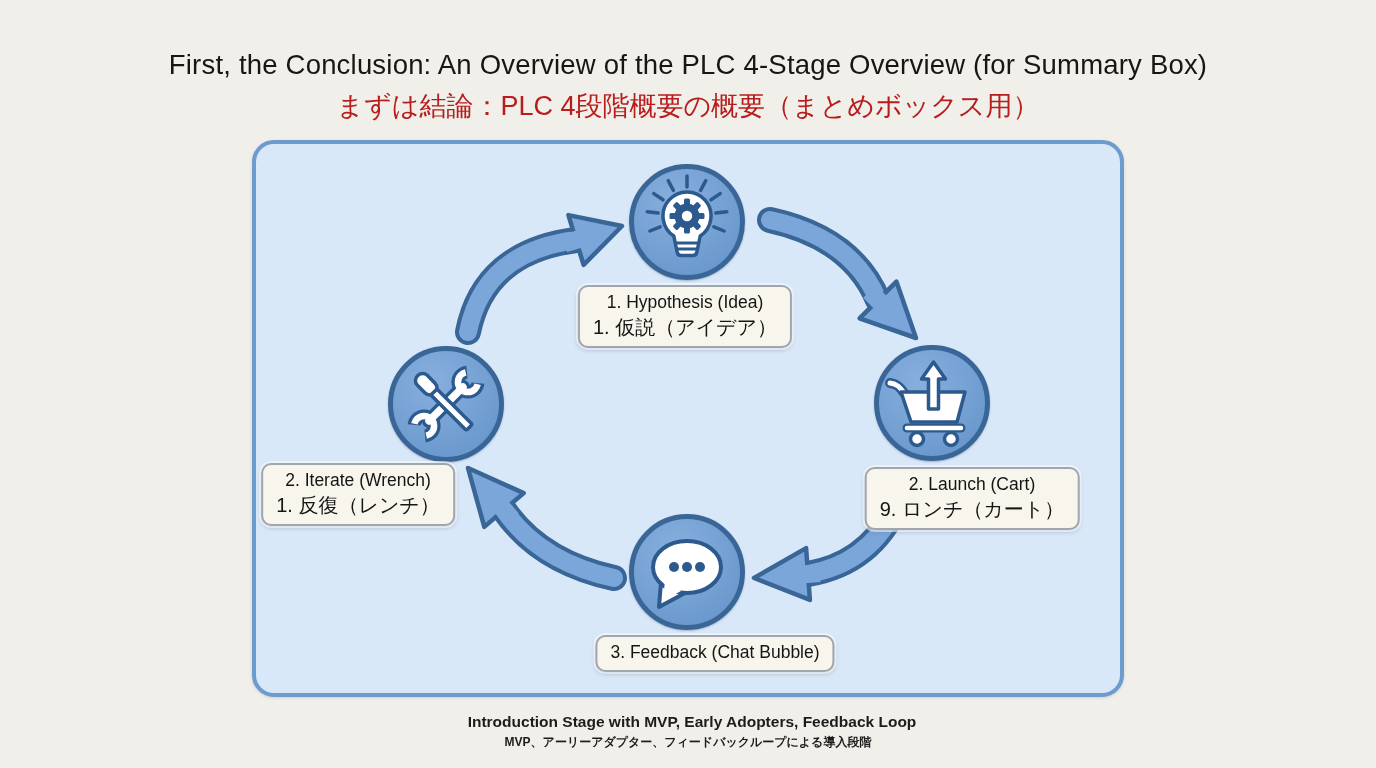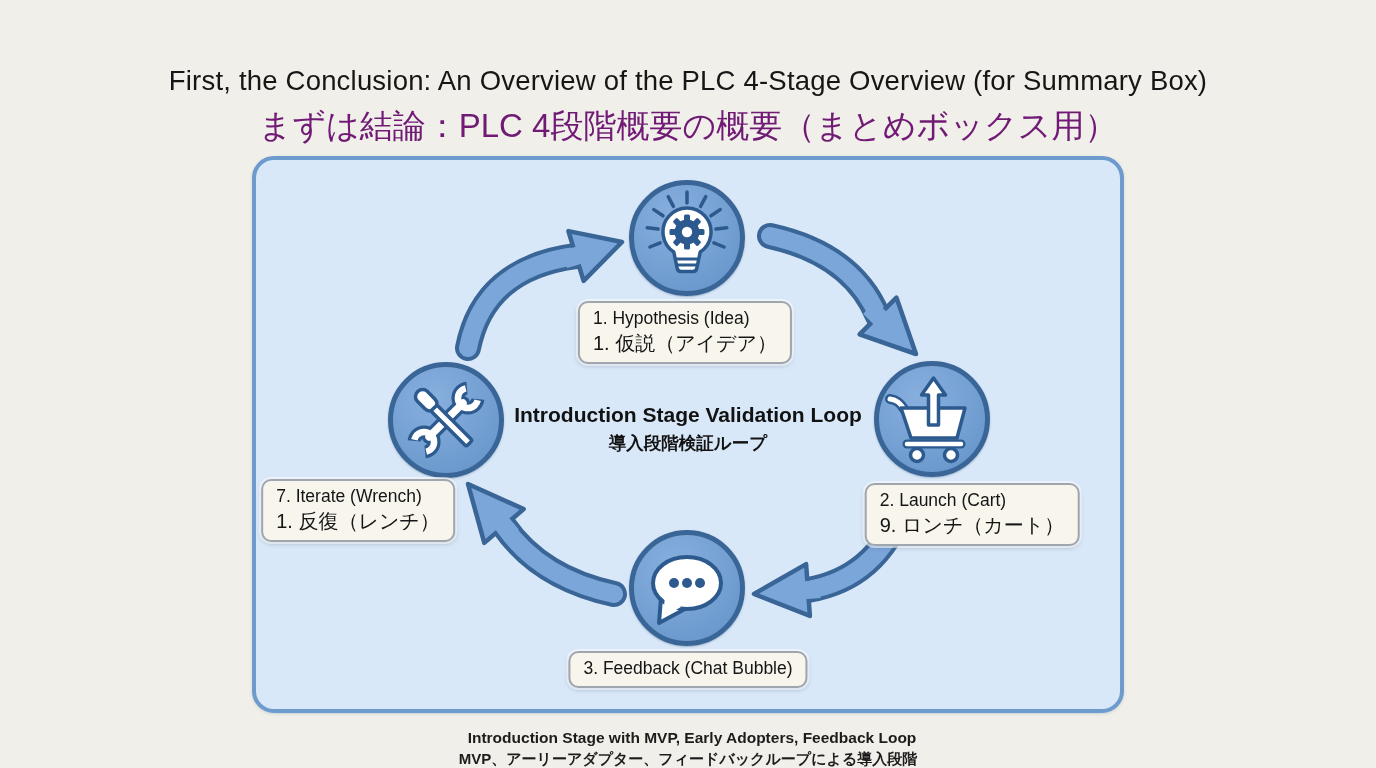--- a/index.html
+++ b/index.html
@@ -2,26 +2,26 @@
 <html><head>
 <meta charset="utf-8">
 <style>
   html,body{margin:0;padding:0;}
   body{
     width:1376px;height:768px;overflow:hidden;
     background:#f1efe9;
     font-family:"Liberation Sans","DejaVu Sans",sans-serif;
     color:#151515;
   }
-  .stage-wrap{position:relative;width:1376px;height:582px;margin-top:16px;}
+  .stage-wrap{position:relative;width:1376px;height:582px;}
 
   
   .title{position:absolute;top:49px;left:0;right:0;text-align:center;z-index:4;}
   .title .t-en{font-size:27.5px;font-weight:500;letter-spacing:.2px;color:#161616;}
-  .title .t-ja{font-size:33px;font-weight:500;margin-top:7px;color:#701a75;}
+  .title .t-ja{font-size:27px;font-weight:500;margin-top:7px;color:#b91c1c;}
 
   
   .panel{
     position:absolute;left:252px;top:140px;width:872px;height:557px;
     box-sizing:border-box;border:4px solid #6d9bce;border-radius:22px;
     background:#d9e8f8;z-index:1;
     box-shadow:0 1px 3px rgba(100,120,150,.25);
   }
 
   
@@ -38,36 +38,36 @@
     background:radial-gradient(circle at 38% 30%, #87afde, #6b99cd 78%);
     display:flex;align-items:center;justify-content:center;z-index:3;
     box-shadow:0 1px 2px rgba(50,80,120,.35);
   }
   .node svg{display:block;}
 
   
   .stage-label{
     position:absolute;transform:translateX(-50%);
     background:#f8f5ec;border:2px solid #9fa6ad;border-radius:10px;
-    padding:4px 13px 6px;text-align:left;z-index:4;white-space:nowrap;
+    padding:4px 13px 6px;text-align:center;z-index:4;white-space:nowrap;
     box-shadow:0 0 0 2px rgba(255,255,255,.55), 0 2px 4px rgba(80,100,130,.35);
   }
   .stage-label .en{font-size:17.5px;font-weight:500;line-height:1.32;}
   .stage-label .ja{font-size:20px;font-weight:500;line-height:1.32;}
 
   
   .center-label{position:absolute;left:688px;top:387px;transform:translateX(-50%);
     text-align:center;z-index:2;white-space:nowrap;}
   .center-label .en{font-size:21px;font-weight:600;color:#121212;}
   .center-label .ja{font-size:17.5px;font-weight:600;margin-top:4px;color:#121212;}
 
   
   .caption{position:absolute;left:0;right:0;top:713px;text-align:center;z-index:4;}
   .caption .c-en{font-size:15.5px;font-weight:600;color:#1c1c1c;padding-left:8px;}
-  .caption .c-ja{font-size:15px;font-weight:600;margin-top:3px;color:#1c1c1c;}
+  .caption .c-ja{font-size:12px;font-weight:600;margin-top:3px;color:#1c1c1c;}
 </style>
 </head>
 <body>
 
 <div class="stage-wrap">
 
   <div class="title">
     <div class="t-en">First, the Conclusion: An Overview of the PLC 4-Stage Overview (for Summary Box)</div>
     <div class="t-ja">まずは結論：PLC 4段階概要の概要（まとめボックス用）</div>
   </div>
@@ -179,31 +179,27 @@
   </div>
 
   <div class="stage-label" style="left:685px;top:285px;">
     <div class="en">1. Hypothesis (Idea)</div>
     <div class="ja">1. 仮説（アイデア）</div>
   </div>
   <div class="stage-label" style="left:972px;top:467px;">
     <div class="en">2. Launch (Cart)</div>
     <div class="ja">9. ロンチ（カート）</div>
   </div>
-  <div class="stage-label" style="left:688px;top:635px;">
+  <div class="stage-label" style="left:715px;top:635px;">
     <div class="en">3. Feedback (Chat Bubble)</div>
   </div>
   <div class="stage-label" style="left:358px;top:463px;">
-    <div class="en">7. Iterate (Wrench)</div>
+    <div class="en">2. Iterate (Wrench)</div>
     <div class="ja">1. 反復（レンチ）</div>
   </div>
 
-  <div class="center-label">
-    <div class="en">Introduction Stage Validation Loop</div>
-    <div class="ja">導入段階検証ループ</div>
-  </div>
 
   <div class="caption">
     <div class="c-en">Introduction Stage with MVP, Early Adopters, Feedback Loop</div>
     <div class="c-ja">MVP、アーリーアダプター、フィードバックループによる導入段階</div>
   </div>
 
 </div>
 
 </body></html>

